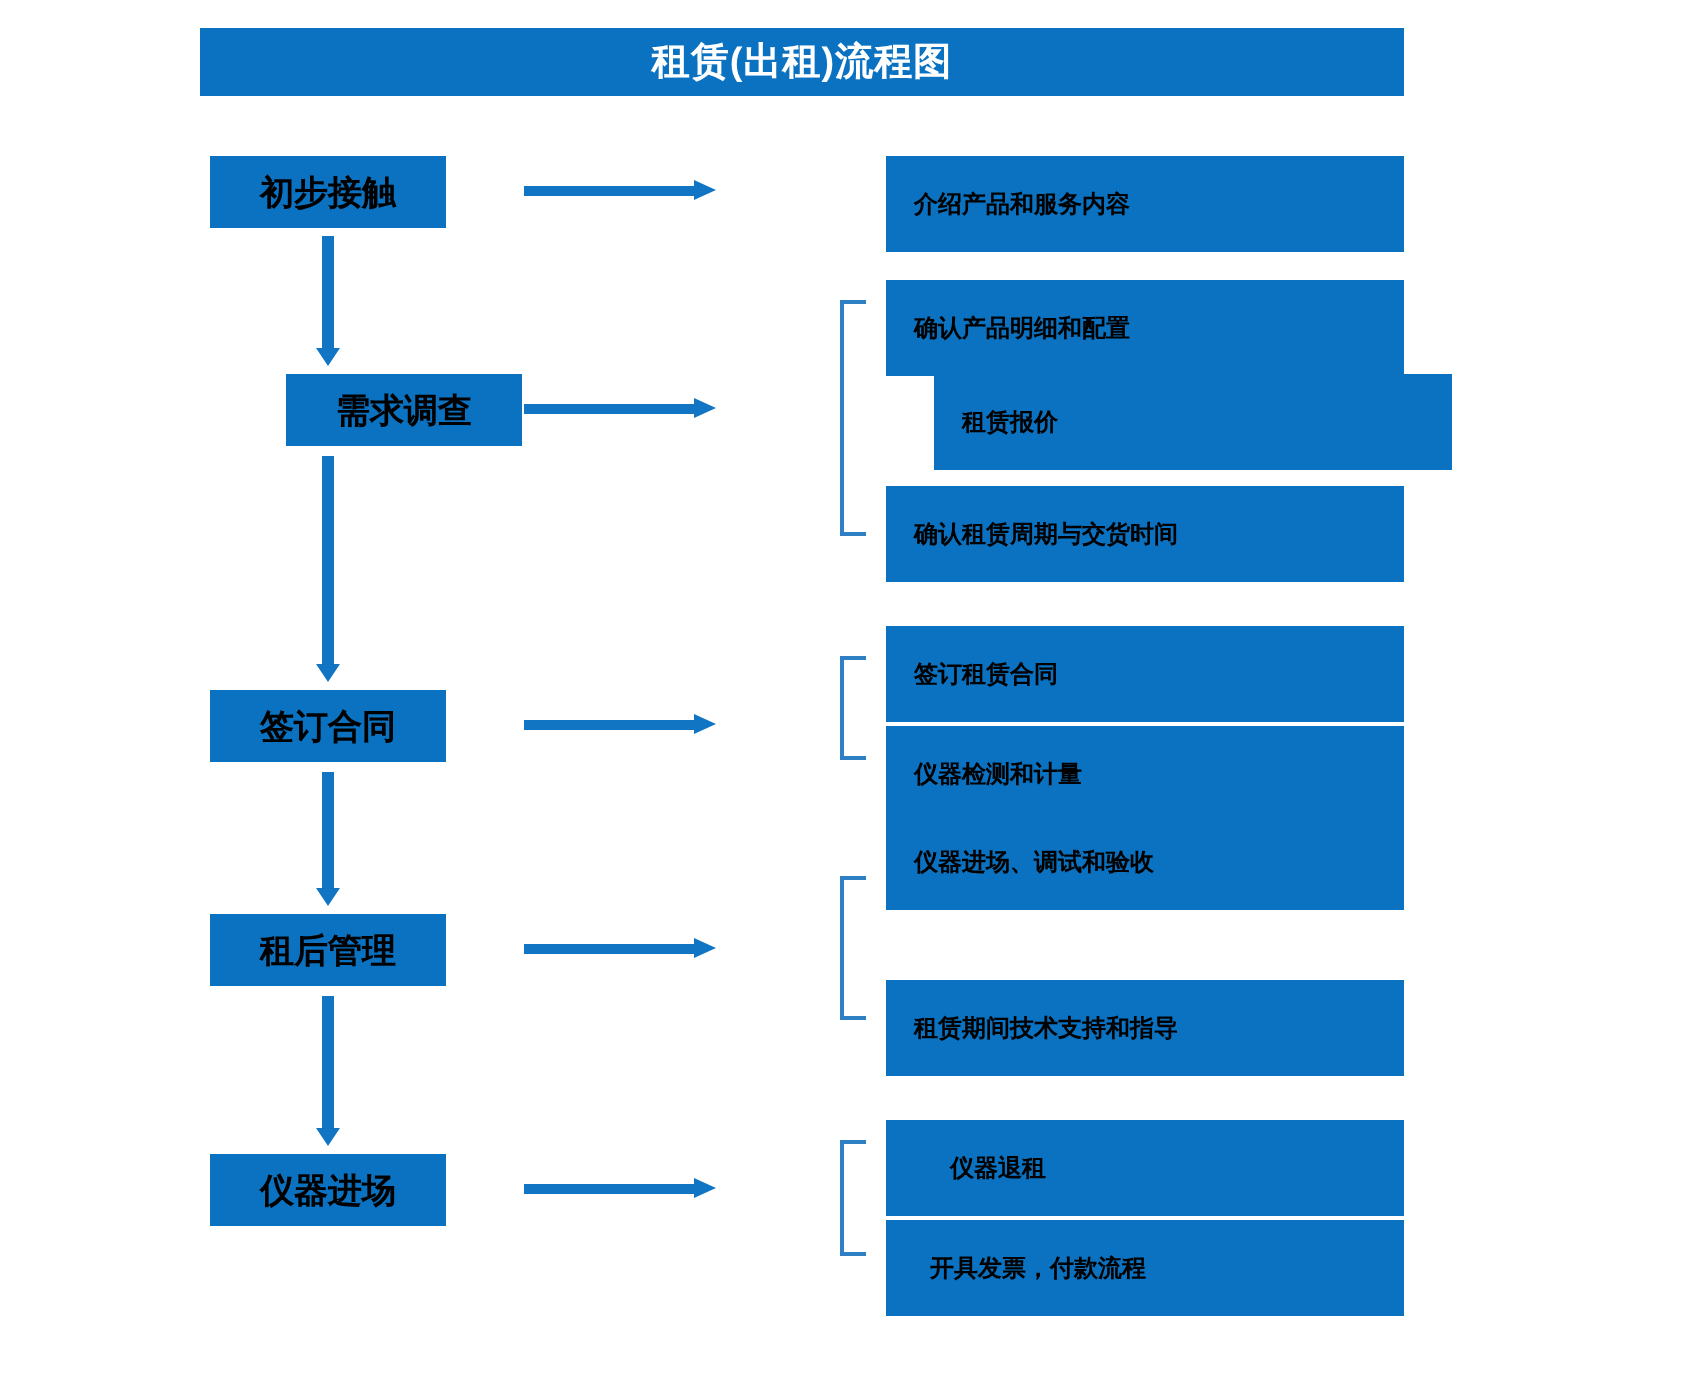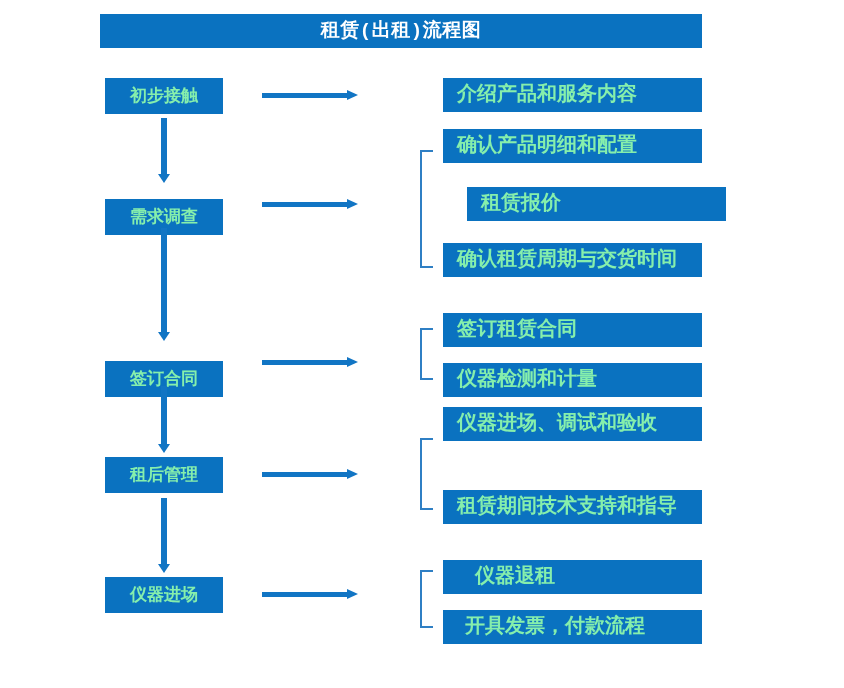--- a/index.html
+++ b/index.html
@@ -7,21 +7,21 @@
     margin: 0;
     padding: 0;
     background: #ffffff;
   }
   #canvas {
     position: relative;
     width: 844px;
     height: 688px;
     background: #ffffff;
     overflow: hidden;
-    font-family: Liberation Mono, monospace;
+    font-family: Liberation Sans, sans-serif;
   }
 
   
   .title-bar {
     position: absolute;
     left: 100px;
     top: 14px;
     width: 602px;
     height: 34px;
     background: #0a72c0;
@@ -32,45 +32,45 @@
     font-size: 19px;
     font-weight: bold;
     letter-spacing: 0.5px;
     line-height: 1;
   }
 
   
   .box {
     position: absolute;
     background: #0a72c0;
-    color: #86efac;
+    color: #000000;
     font-weight: bold;
     display: flex;
     align-items: center;
     line-height: 1;
     box-sizing: border-box;
   }
 
   
   .stage-box {
     left: 105px;
     width: 118px;
     height: 36px;
     justify-content: center;
     font-size: 17px;
   }
 
   
   .detail-box {
     left: 443px;
     width: 259px;
-    height: 34px;
+    height: 48px;
     justify-content: flex-start;
     padding-left: 14px;
-    font-size: 20px;
+    font-size: 12px;
   }
 
   
   .v-arrow {
     position: absolute;
     left: 158px;
     width: 11px;
   }
   .v-arrow .shaft {
     position: absolute;
@@ -127,23 +127,23 @@
 </style>
 </head>
 <body>
 
 <div id="canvas">
 
   <div class="title-bar">租赁(出租)流程图</div>
 
   <div class="box stage-box" style="top:78px;">初步接触</div>
 
-  <div class="box stage-box" style="top:199px;">需求调查</div>
-
-  <div class="box stage-box" style="top:361px;">签订合同</div>
+  <div class="box stage-box" style="top:187px;margin-left:38px;">需求调查</div>
+
+  <div class="box stage-box" style="top:345px;">签订合同</div>
 
   <div class="box stage-box" style="top:457px;">租后管理</div>
 
   <div class="box stage-box" style="top:577px;">仪器进场</div>
 
   <div class="v-arrow" style="top:118px; height:65px;">
     <div class="shaft" style="height:56px;"></div>
     <div class="head" style="top:56px;"></div>
   </div>
 
@@ -190,21 +190,21 @@
   <div class="bracket" style="top:150px; height:118px;"></div>
 
   <div class="bracket" style="top:328px; height:52px;"></div>
 
   <div class="bracket" style="top:438px; height:72px;"></div>
 
   <div class="bracket" style="top:570px; height:58px;"></div>
 
   <div class="box detail-box" style="top:78px;">介绍产品和服务内容</div>
 
-  <div class="box detail-box" style="top:129px;">确认产品明细和配置</div>
+  <div class="box detail-box" style="top:140px;">确认产品明细和配置</div>
 
   <div class="box detail-box" style="top:187px;margin-left:24px;">租赁报价</div>
 
   <div class="box detail-box" style="top:313px;">签订租赁合同</div>
 
   <div class="box detail-box" style="top:243px;">确认租赁周期与交货时间</div>
 
   <div class="box detail-box" style="top:363px;">仪器检测和计量</div>
 
   <div class="box detail-box" style="top:407px;">仪器进场、调试和验收</div>

